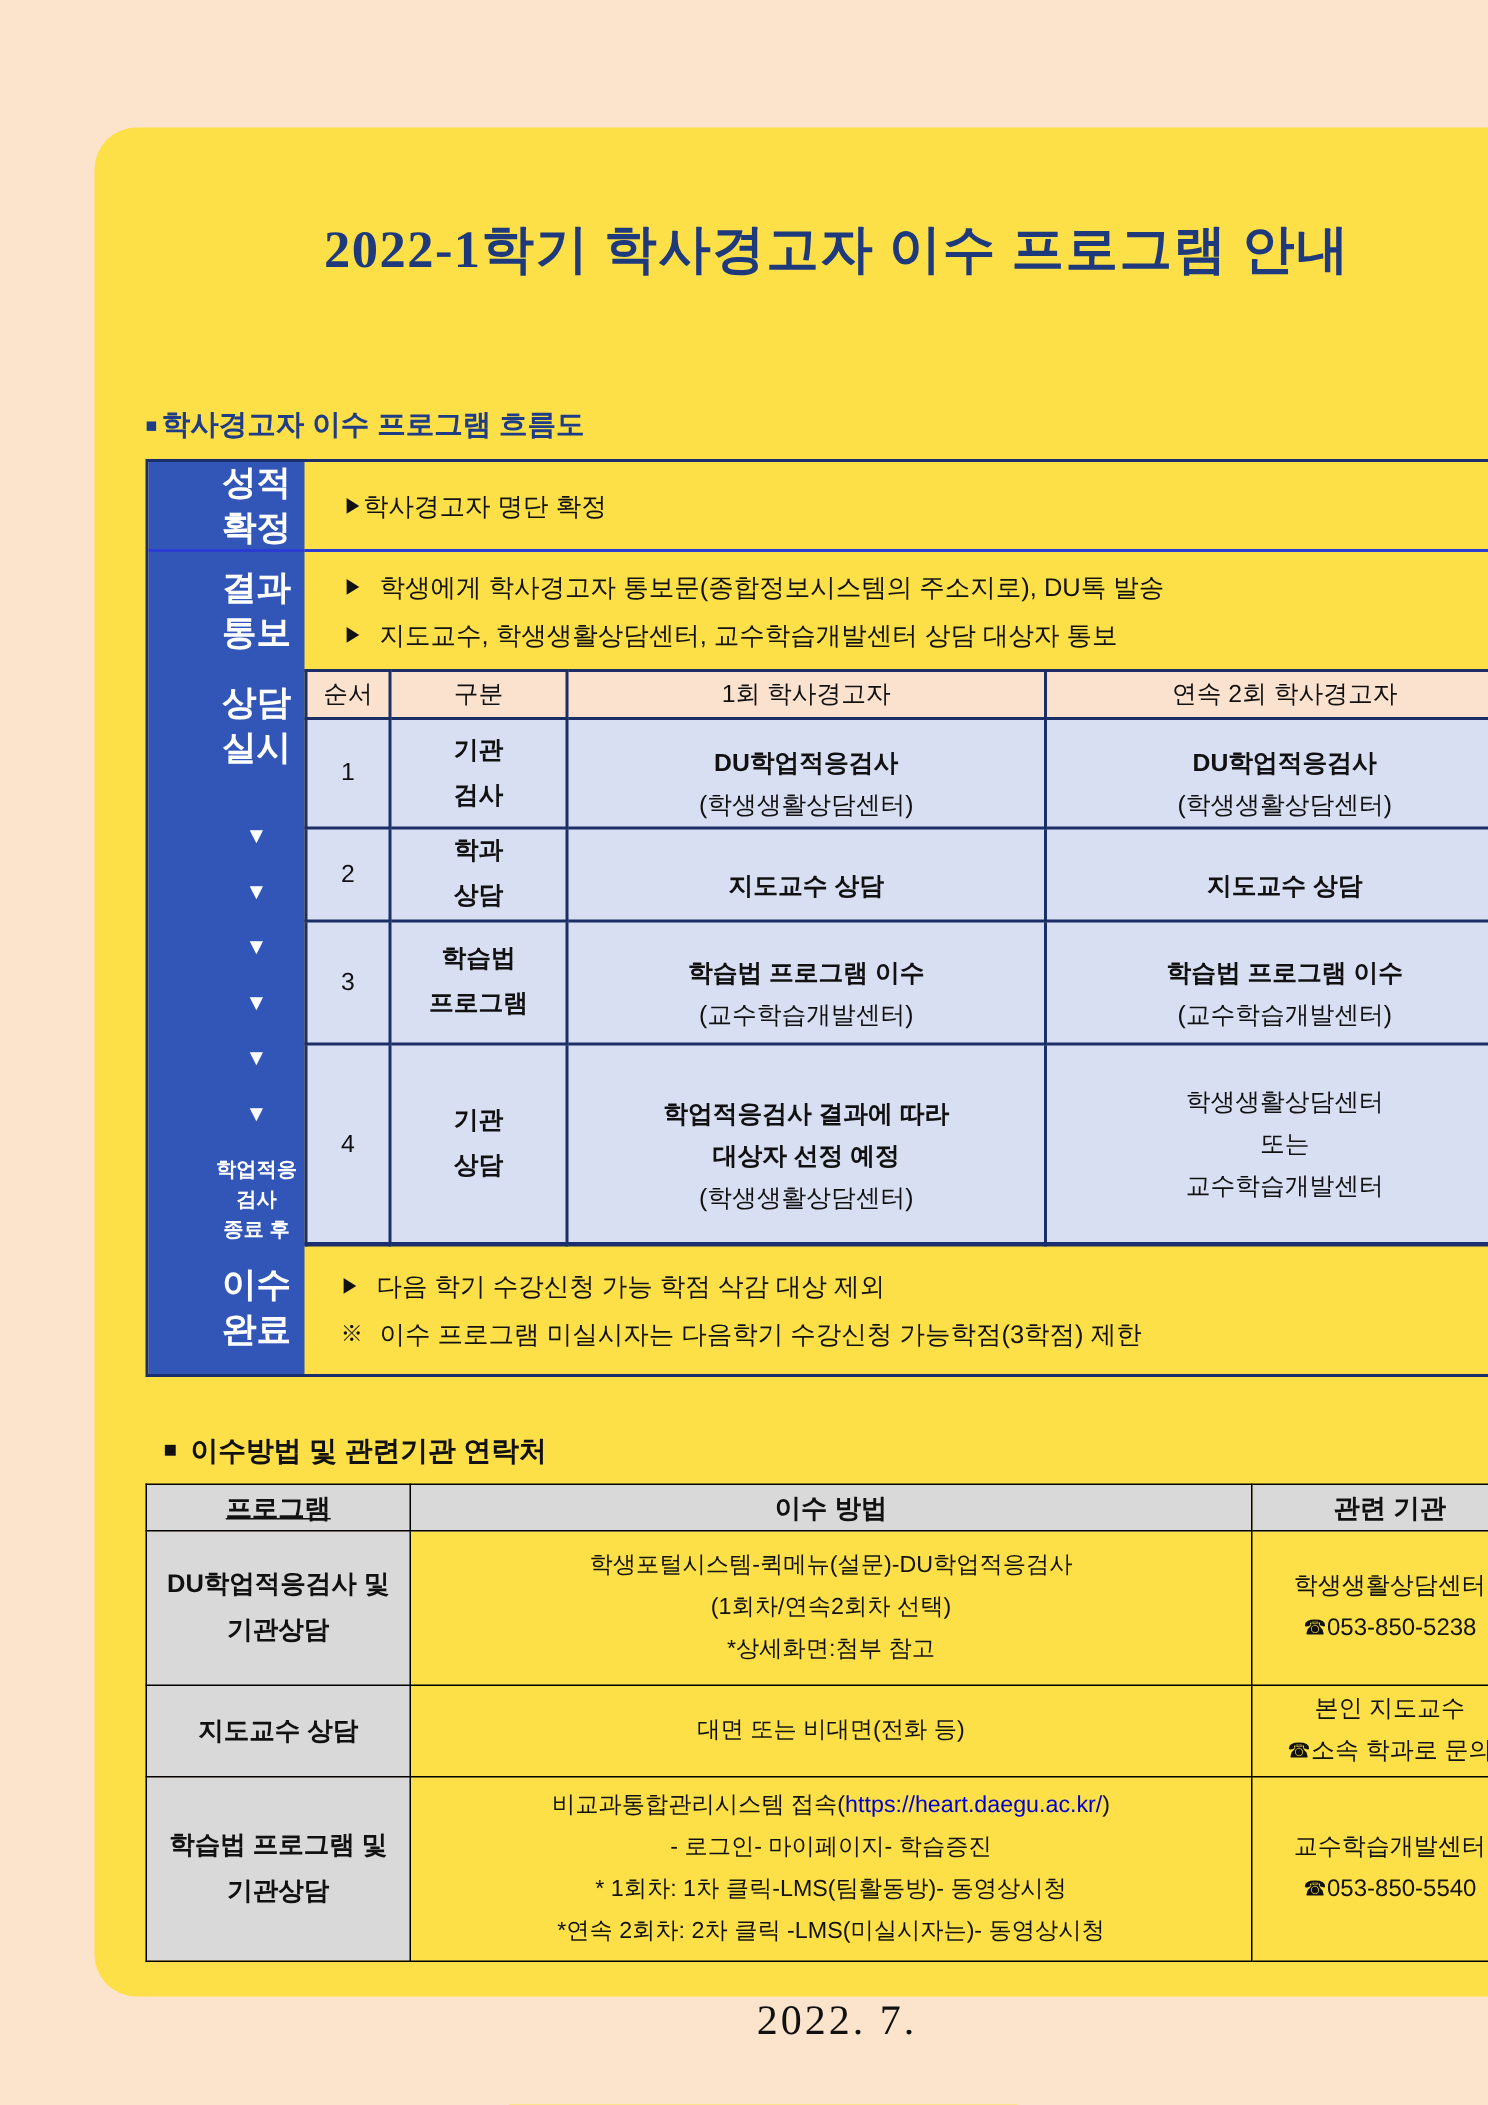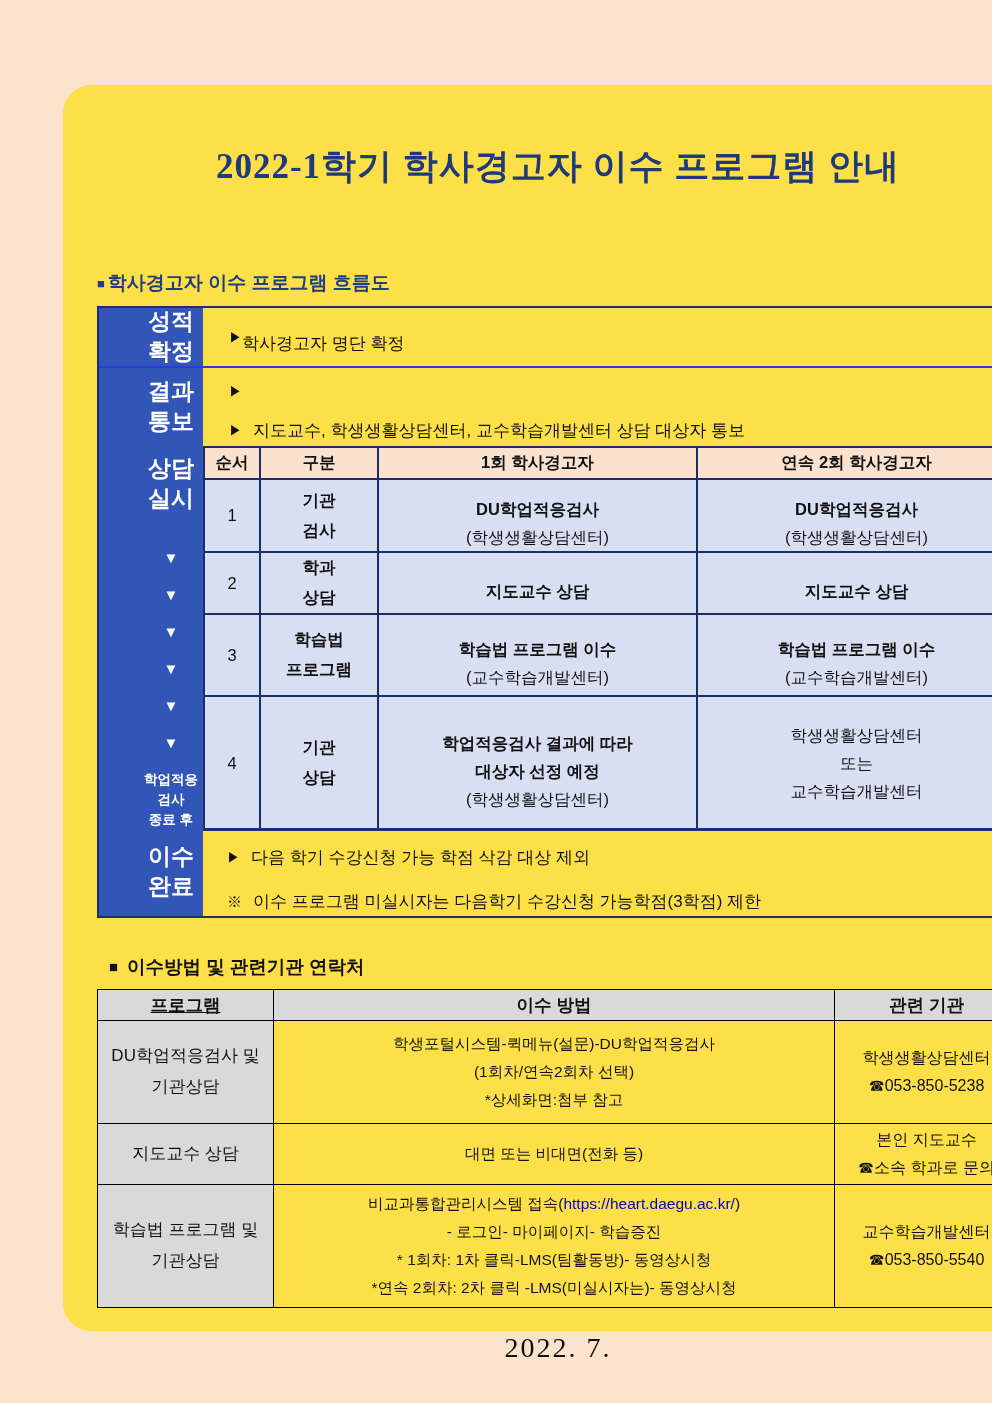--- a/index.html
+++ b/index.html
@@ -39,44 +39,44 @@
   .sb1{border-bottom:2px solid #2b3cd4;}
   .sb3{flex-direction:column;justify-content:flex-start;padding-top:8px;}
   .arrow-stack{display:flex;flex-direction:column;align-items:center;margin-top:14px;}
   .arrow-stack span{font-size:15px;line-height:1;margin-top:22px;color:#fff;}
   .sb-note{margin-top:20px;font-size:13.5px;line-height:1.5;font-weight:bold;white-space:pre-line;}
   .cc{box-sizing:border-box;}
   .cc1{display:flex;align-items:center;padding-left:26px;border-bottom:2px solid #2b3cd4;}
   .cc2{display:flex;flex-direction:column;justify-content:center;gap:9px;padding-left:26px;}
   .cc3{padding:0;}
   .cc4{border-top:2px solid #1b2f6e;display:flex;flex-direction:column;justify-content:center;gap:9px;padding-left:24px;}
-  .bullet-line{display:flex;align-items:center;gap:11px;font-size:17px;color:#111;margin-top:12px;}
+  .bullet-line{display:flex;align-items:center;gap:11px;font-size:17px;color:#111;}
   .tri{font-size:13px;line-height:1;}
   .note-mark{font-size:15px;line-height:1;}
 
   
   .itab{width:100%;border-collapse:collapse;table-layout:fixed;}
   .itab th,.itab td{border:2px solid #1c2e66;padding:0 4px;}
-  .itab thead th{background:#fbe2cf;height:30px;font-size:16.5px;font-weight:bold;color:#111;}
+  .itab thead th{background:#fbe2cf;height:30px;font-size:16.5px;font-weight:normal;color:#111;}
   .itab td{background:#d9dff2;text-align:center;font-size:16.5px;color:#111;vertical-align:middle;}
   .ir1 td{height:68px;}
   .ir2 td{height:60px;}
   .ir3 td{height:80px;}
   .ir4 td{height:132px;}
   .cell-main{font-weight:bold;white-space:pre-line;line-height:1.7;margin-top:15px;}
   .cell-sub{font-weight:normal;white-space:pre-line;line-height:1.7;}
   .cell-sub:empty,.cell-main:empty{display:none;}
   .cat{font-weight:bold;white-space:pre-line;line-height:1.8;}
 
   
   .ctab{margin-top:10px;width:100%;border-collapse:collapse;table-layout:fixed;}
   .ctab th,.ctab td{border:1.5px solid #000;color:#111;vertical-align:middle;}
   .ctab thead th{background:#d9d9d9;height:28px;font-size:17.5px;font-weight:bold;}
   .u{text-decoration:underline;}
-  .prog{background:#d9d9d9;text-align:center;font-size:17px;white-space:pre-line;line-height:1.8;font-weight:normal;}
+  .prog{background:#d9d9d9;text-align:center;font-size:17px;white-space:pre-line;line-height:1.8;font-weight:bold;}
   .method{text-align:center;font-size:15.5px;line-height:1.8;padding:5px 4px;margin-left:42px;}
   .org{text-align:center;font-size:16px;line-height:1.75;}
   .crow1 td{height:92px;}
   .crow2 td{height:50px;}
   .crow3 td{height:107px;}
   .link{color:#0000cc;text-align:right;}
 
   .footer-date{
     margin-top:24px;text-align:center;
     font-family:"Liberation Serif", serif;font-size:28px;letter-spacing:2px;color:#111;
@@ -101,20 +101,21 @@
     <div class="cc cc1">
       <span class="tri">▶</span>
       <span class="bullet-line">학사경고자 명단 확정</span>
     </div>
 
     <div class="sb">결과
 통보</div>
     <div class="cc cc2">
       <div class="bullet-line">
         <span class="tri">▶</span>
+        <span>학생에게 학사경고자 통보문(종합정보시스템의 주소지로), DU톡 발송</span>
       </div>
       <div class="bullet-line">
         <span class="tri">▶</span>
         <span>지도교수, 학생생활상담센터, 교수학습개발센터 상담 대상자 통보</span>
       </div>
     </div>
 
     <div class="sb sb3">
       <span style="white-space:pre-line;">상담
 실시</span>

